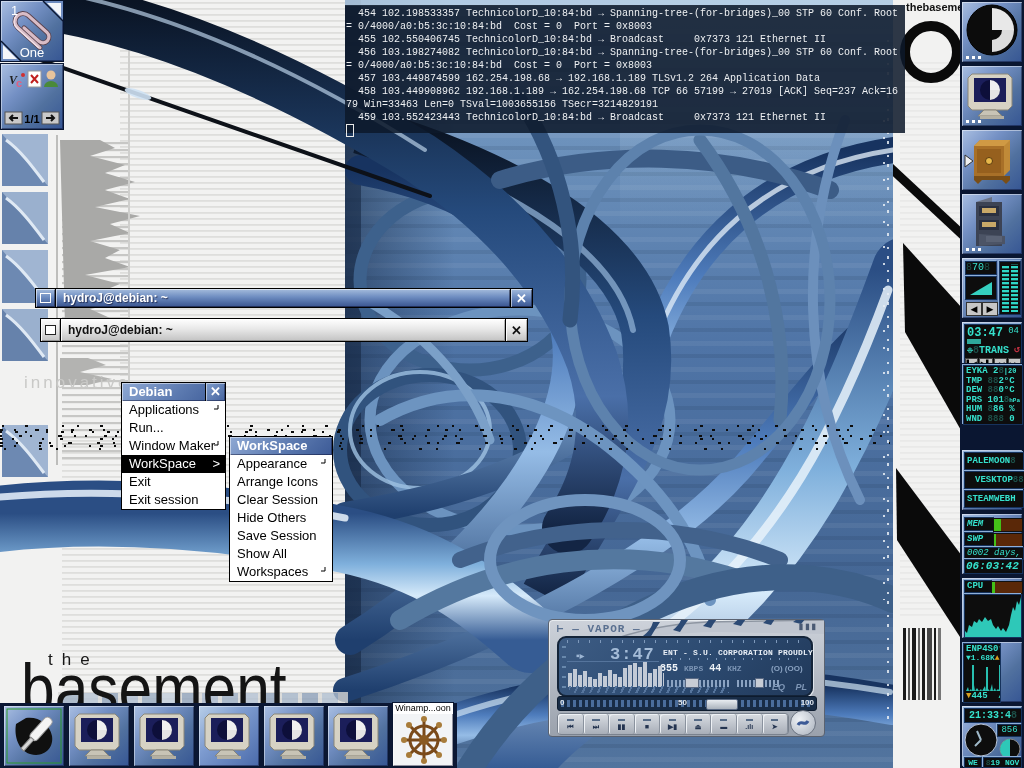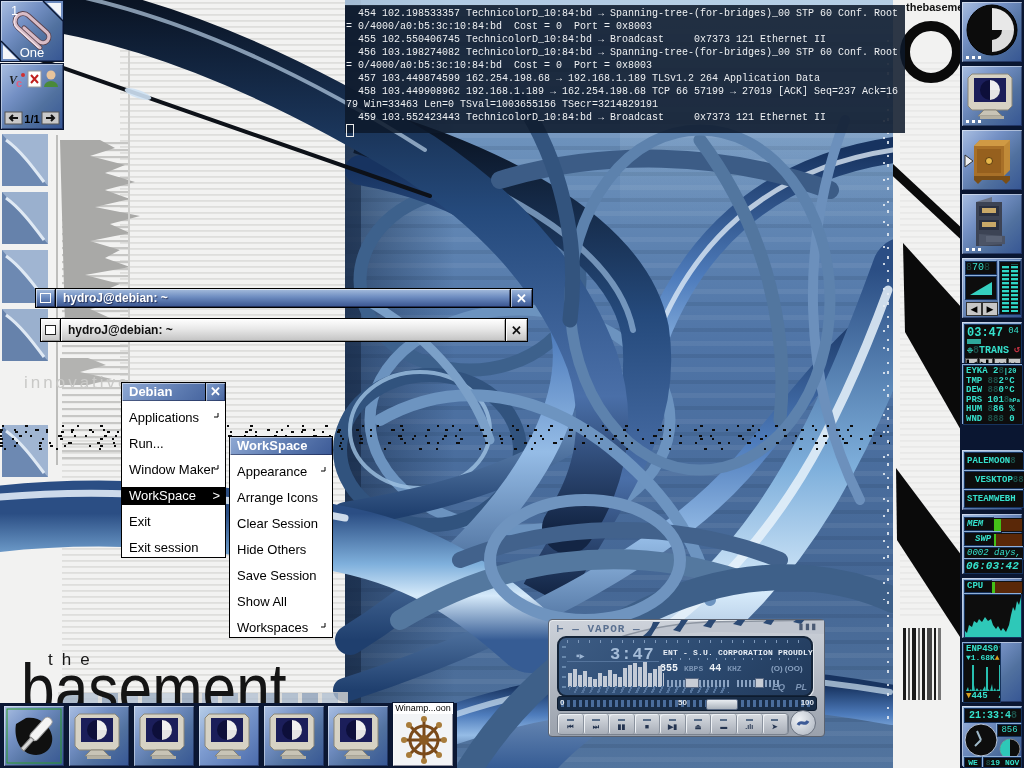--- a/index.html
+++ b/index.html
@@ -16,21 +16,21 @@
 .focus .tb-x{color:#fff;font-weight:bold;font-size:13px;}
 .unfocus .tb-mini,.unfocus .tb-main,.unfocus .tb-x{background:linear-gradient(180deg,#ffffff 0%,#e8e8e8 45%,#c2c2c2 100%);box-shadow:inset 1px 1px 0 rgba(255,255,255,.9),inset -1px -1px 0 rgba(0,0,0,.25);}
 .unfocus .tb-main span{color:#111;font-weight:bold;font-size:12px;padding-left:7px;}
 .unfocus .tb-x{color:#111;font-weight:bold;font-size:13px;}
 .miniwin{width:9px;height:8px;border:1px solid #fff;background:transparent;}
 .miniwin.dark{border-color:#222;background:#fff;}
 
 .menu{position:absolute;border:1px solid #000;background:#fff;}
 .menu .mtitle{height:18px;background:linear-gradient(135deg,#8fa9d4 0%,#5c7ab0 55%,#3c5a96 100%);color:#fff;font-weight:bold;font-size:13px;line-height:18px;padding-left:7px;box-shadow:inset 1px 1px 0 rgba(255,255,255,.5),inset -1px -1px 0 rgba(0,0,30,.4);display:flex;}
 .menu .mclose{width:19px;height:18px;margin-left:auto;background:linear-gradient(135deg,#7e9ccb 0%,#46649e 100%);border-left:1px solid #000;box-shadow:inset 1px 1px 0 rgba(255,255,255,.5),inset -1px -1px 0 rgba(0,0,30,.4);color:#fff;font-weight:bold;font-size:13px;text-align:center;line-height:17px;}
-.menu .mi{height:18px;font-size:13px;line-height:18px;color:#000;padding-left:7px;position:relative;background:#fff;margin-top:8px;}
+.menu .mi{height:18px;font-size:13px;line-height:18px;color:#000;padding-left:7px;position:relative;background:#fff;}
 .menu .mi.sel{background:#000;color:#fff;}
 .menu .mi .sub{position:absolute;right:5px;top:3px;width:7px;height:7px;}
 .menu .mi .gt{position:absolute;right:5px;top:0;}
 
 .tile{position:absolute;width:62px;height:62px;background:linear-gradient(135deg,#a9bfe2 0%,#7490c4 35%,#51719f 65%,#365694 100%);border:1px solid #091631;box-shadow:inset 1px 1px 0 rgba(255,255,255,.45),inset -1px -1px 0 rgba(0,0,30,.4);box-sizing:border-box;}
 .dots{position:absolute;left:4px;bottom:3px;width:18px;height:3px;background:repeating-linear-gradient(90deg,#fff 0 3px,transparent 3px 6px);}
 .lcd{position:absolute;background:#0d0d0d;color:#35e0cc;font-family:"Liberation Mono",monospace;overflow:hidden;box-shadow:0 0 0 1px #16325c,-1px -1px 0 1px #8fb0d8;}
 .dim{color:#1c4f48;}
 .amber{color:#d8a020;}
 .wbtn{flex:1;border-right:1px solid #8a929e;color:#243450;font-size:7px;text-align:center;line-height:26px;font-weight:bold;border-radius:3px;box-shadow:inset 1px 1px 0 #eef1f5;position:relative;}
@@ -401,21 +401,21 @@
 
 <div class="tile" style="left:1px;top:449px;">
  <div class="lcd" style="left:3px;top:3px;width:56px;height:16px;font-size:9px;font-weight:bold;line-height:16px;padding-left:2px;">PALEMOON<span class="dim">8</span></div>
  <div class="lcd" style="left:3px;top:22px;width:56px;height:16px;font-size:9px;font-weight:bold;line-height:16px;padding-left:10px;">VESKTOP<span class="dim">88</span></div>
  <div class="lcd" style="left:3px;top:41px;width:56px;height:16px;font-size:9px;font-weight:bold;line-height:16px;padding-left:2px;">STEAMWEBH</div>
 </div>
 
 <div class="tile" style="left:1px;top:513px;font-style:italic;">
  <div class="lcd" style="left:3px;top:4px;width:26px;height:12px;font-size:9px;font-weight:bold;line-height:12px;padding-left:2px;">MEM</div>
  <div class="abs" style="left:31px;top:4px;width:28px;height:12px;background:linear-gradient(90deg,#44c018 0 7px,#5a2808 7px 100%);border:1px solid #111;"></div>
- <div class="lcd" style="left:3px;top:19px;width:26px;height:12px;font-size:9px;font-weight:bold;line-height:12px;padding-left:10px;">SWP</div>
+ <div class="lcd" style="left:3px;top:19px;width:26px;height:12px;font-size:9px;font-weight:bold;line-height:12px;padding-left:2px;">SWP</div>
  <div class="abs" style="left:31px;top:19px;width:28px;height:12px;background:linear-gradient(90deg,#44c018 0 2px,#5a2808 2px 100%);border:1px solid #111;"></div>
  <div class="lcd" style="left:3px;top:34px;width:56px;height:11px;font-size:9px;line-height:11px;padding-left:2px;">0002 days,</div>
  <div class="lcd" style="left:3px;top:46px;width:56px;height:13px;font-size:11px;font-weight:bold;line-height:13px;padding-left:1px;">06:03:42</div>
 </div>
 
 <div class="tile" style="left:1px;top:577px;">
  <div class="lcd" style="left:3px;top:3px;width:24px;height:11px;font-size:9px;font-weight:bold;line-height:11px;padding-left:2px;">CPU</div>
  <div class="abs" style="left:29px;top:3px;width:30px;height:11px;background:linear-gradient(90deg,#44c018 0 3px,#5a2808 3px 100%);border:1px solid #111;"></div>
  <div class="lcd" style="left:3px;top:17px;width:56px;height:42px;">
   <svg width="56" height="42">

